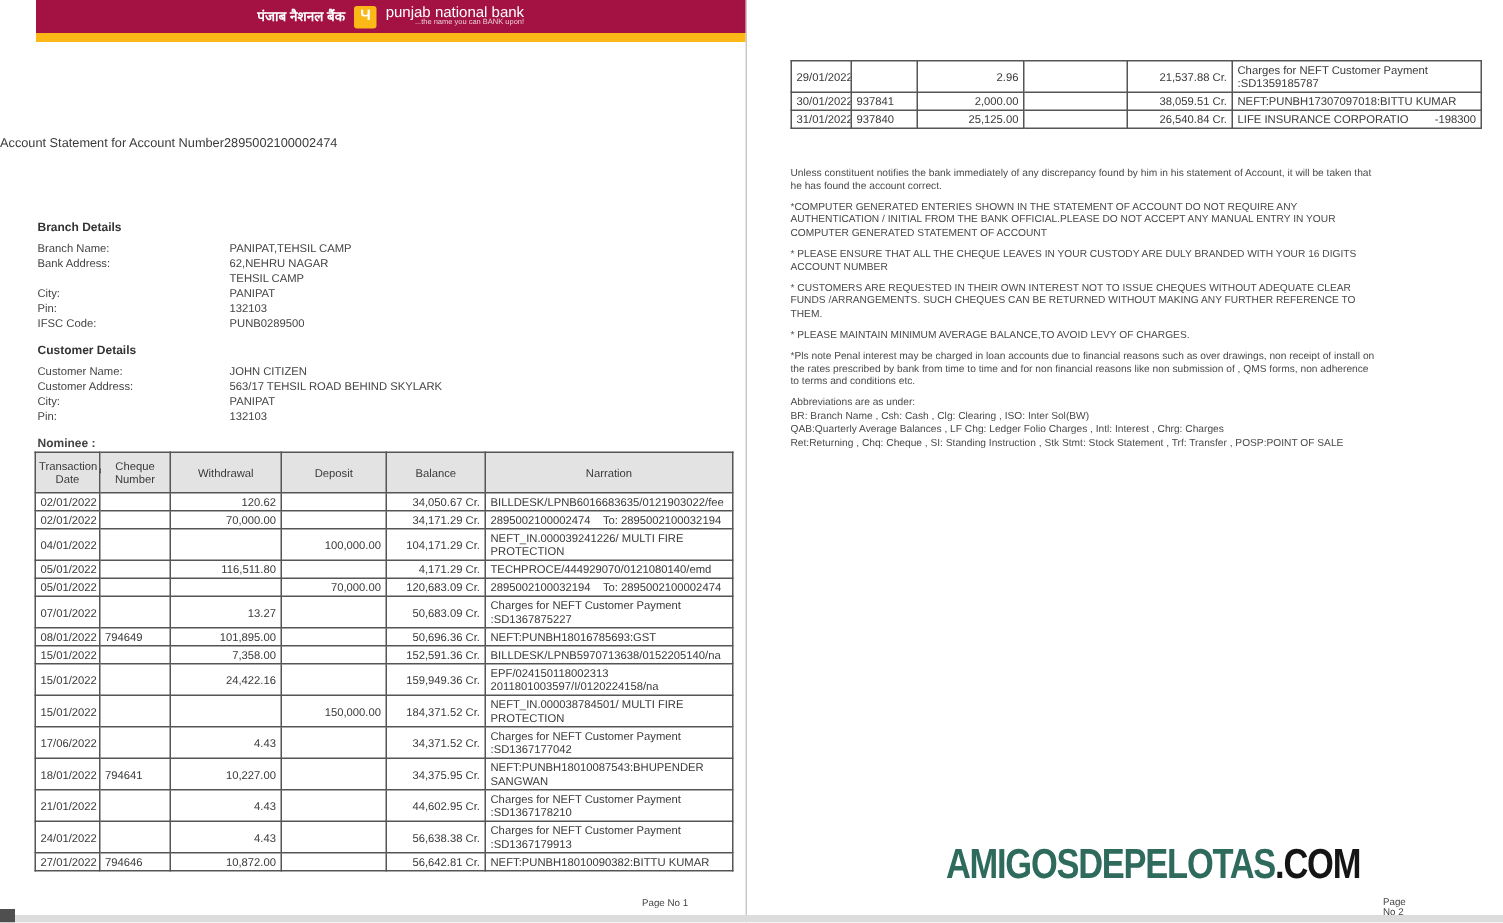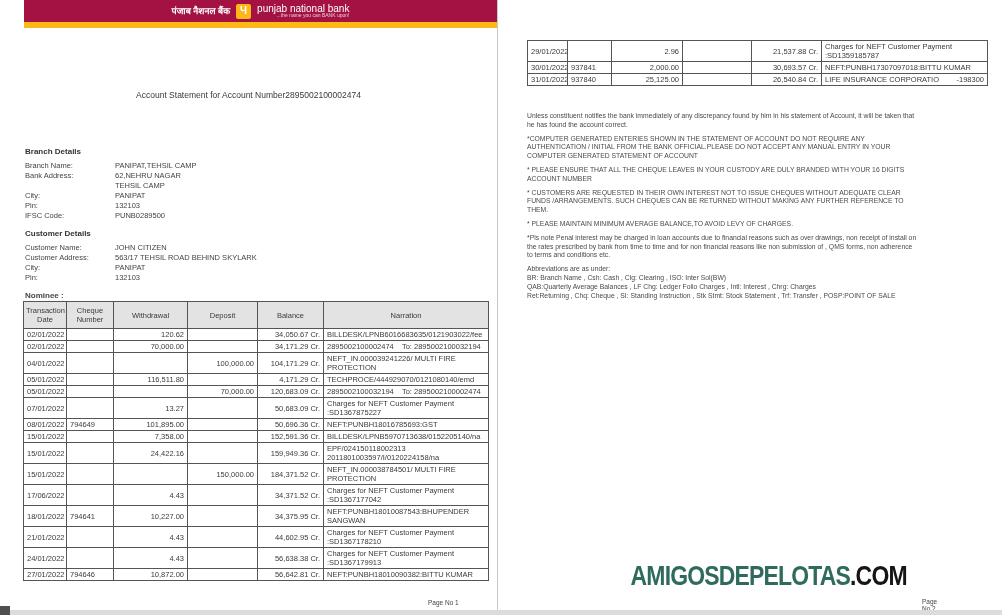--- a/index.html
+++ b/index.html
@@ -26,26 +26,26 @@
     width: 15px; height: 15px; background: #fbb817; border-radius: 2px;
     display: flex; align-items: center; justify-content: center;
     color: #fff; font-weight: bold; font-size: 10px; line-height: 10px;
   }
   .logo-en { color: #fff; font-size: 10px; line-height: 9px; }
   .logo-tagline { display: block; font-size: 5px; line-height: 5px; color: rgba(255,255,255,.78); text-align: right; }
 
   
   .doc-title {
     position: absolute; top: 90px; left: 0; width: 100%;
-    text-align: center; font-size: 8.5px; color: #3a3a3a;
+    font-size: 8.5px; color: #3a3a3a;
   }
   .details { position: absolute; top: 147px; left: 25px; right: 16px; font-size: 7.5px; color: #444; }
   .sec-heading { font-weight: bold; font-size: 8px; color: #333; margin-bottom: 5px; }
   .details .gap { margin-top: 8px; }
-  .field { display: flex; line-height: 10px; }
+  .field { display: flex; line-height: 10px; gap: 38px; }
   .f-label { width: 90px; flex: 0 0 90px; }
   .f-value { flex: 1; }
   .nominee { font-weight: bold; font-size: 8px; margin-top: 8px; }
   .period { display: flex; margin-top: 10px; line-height: 10px; }
   .period .sp-label { font-weight: bold; width: 90px; flex: 0 0 90px; }
   .period .sp-to { margin: 0 22px 0 26px; }
 
   
   table { border-collapse: collapse; font-size: 7.5px; color: #3a3a3a; table-layout: fixed; }
   #txnTable1 { position: absolute; top: 301px; left: 23px; width: 465px; }
@@ -327,21 +327,21 @@
           <td class="c-amt"></td>
           <td class="c-amt">21,537.88 Cr.</td>
           <td class="c-narr">Charges for NEFT Customer Payment
 :SD1359185787</td>
         </tr>
         <tr>
           <td class="c-date">30/01/2022</td>
           <td class="c-num">937841</td>
           <td class="c-amt">2,000.00</td>
           <td class="c-amt"></td>
-          <td class="c-amt">30,693.57 Cr.</td>
+          <td class="c-amt">38,059.51 Cr.</td>
           <td class="c-narr">NEFT:PUNBH17307097018:BITTU KUMAR</td>
         </tr>
         <tr>
           <td class="c-date">31/01/2022</td>
           <td class="c-num">937840</td>
           <td class="c-amt">25,125.00</td>
           <td class="c-amt"></td>
           <td class="c-amt">26,540.84 Cr.</td>
           <td class="c-narr"><span class="narr-split"><span>LIFE INSURANCE CORPORATIO</span><span>-198300</span></span></td>
         </tr>

